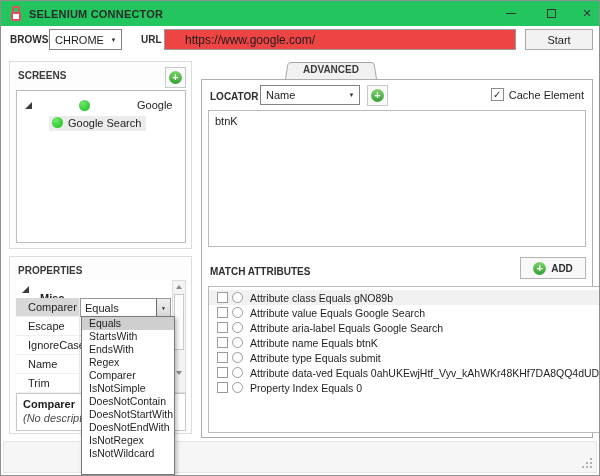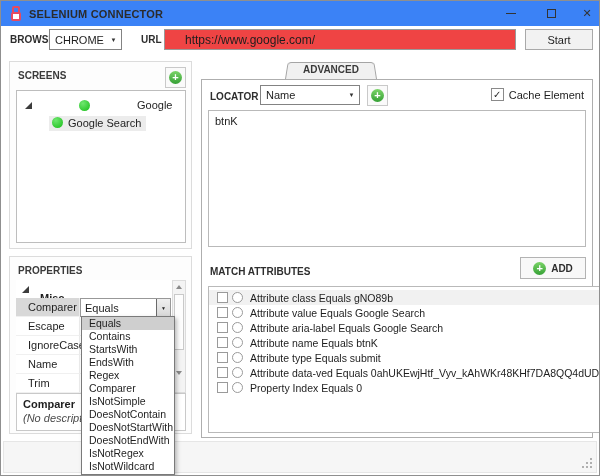--- a/index.html
+++ b/index.html
@@ -1,20 +1,20 @@
 <!DOCTYPE html>
 <html><head>
 <meta charset="utf-8">
 <style>
   * { margin:0; padding:0; box-sizing:border-box; }
   html,body { width:600px; height:476px; background:#fff; font-family:"Liberation Sans","DejaVu Sans",sans-serif; font-size:11px; color:#1e1e1e; }
   .window { position:relative; width:600px; height:476px; background:#fff; border:1px solid #8f8f8f; overflow:hidden; }
 
   
-  .titlebar { position:absolute; left:0; top:0; width:598px; height:25px; background:#3b82f6; }
+  .titlebar { position:absolute; left:0; top:0; width:598px; height:25px; background:#22c55e; }
   .app-icon { position:absolute; left:9px; top:4px; width:12px; height:17px; }
   .app-icon .seg-top { position:absolute; left:2px; top:1px; width:8px; height:8px; border:2px solid #e84a5f; border-radius:2px; }
   .app-icon .seg-bottom { position:absolute; left:1px; top:7px; width:10px; height:9px; border:2px solid #e84a5f; border-radius:2px; background:#fff; }
   .title-text { position:absolute; left:28px; top:7px; font-size:11px; font-weight:700; color:#2b2b2b; letter-spacing:.2px; }
   .winbtn { position:absolute; top:0; width:32px; height:25px; display:flex; align-items:center; justify-content:center; color:#333; }
   .winbtn.min { left:494px; } .winbtn.max { left:534px; } .winbtn.close { left:570px; font-size:11px; }
   .min-glyph { width:10px; height:0; border-bottom:1px solid #333; }
   .max-glyph { width:9px; height:9px; border:1px solid #333; }
 
   
@@ -198,21 +198,20 @@
       </div>
     </div>
     <div class="prop-desc">
       <div class="desc-title">Comparer</div>
       <div class="desc-text">(No description)</div>
     </div>
   </div>
 
   <div class="dropdown-popup">
     <div class="dd-item sel">Equals</div>
-    <div class="dd-item">Contains</div>
     <div class="dd-item">StartsWith</div>
     <div class="dd-item">EndsWith</div>
     <div class="dd-item">Regex</div>
     <div class="dd-item">Comparer</div>
     <div class="dd-item">IsNotSimple</div>
     <div class="dd-item">DoesNotContain</div>
     <div class="dd-item">DoesNotStartWith</div>
     <div class="dd-item">DoesNotEndWith</div>
     <div class="dd-item">IsNotRegex</div>
     <div class="dd-item">IsNotWildcard</div>

